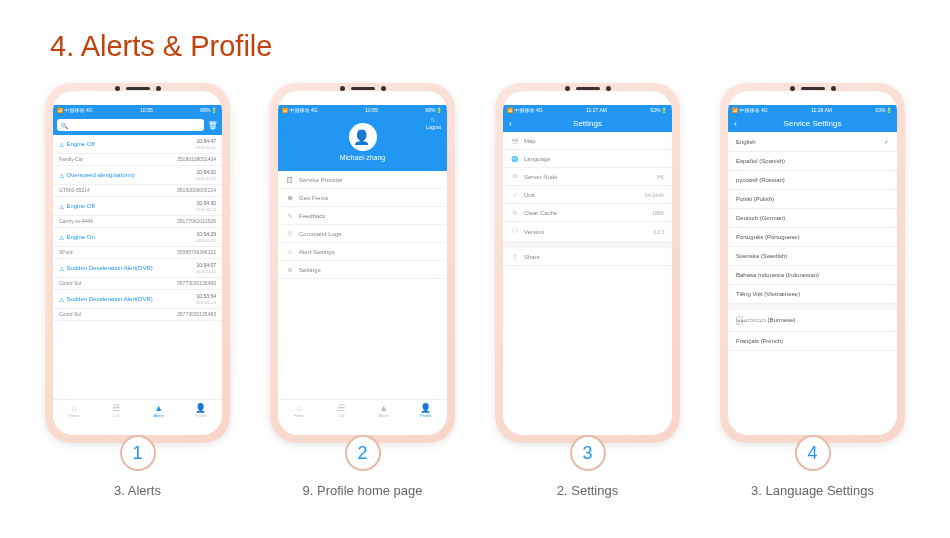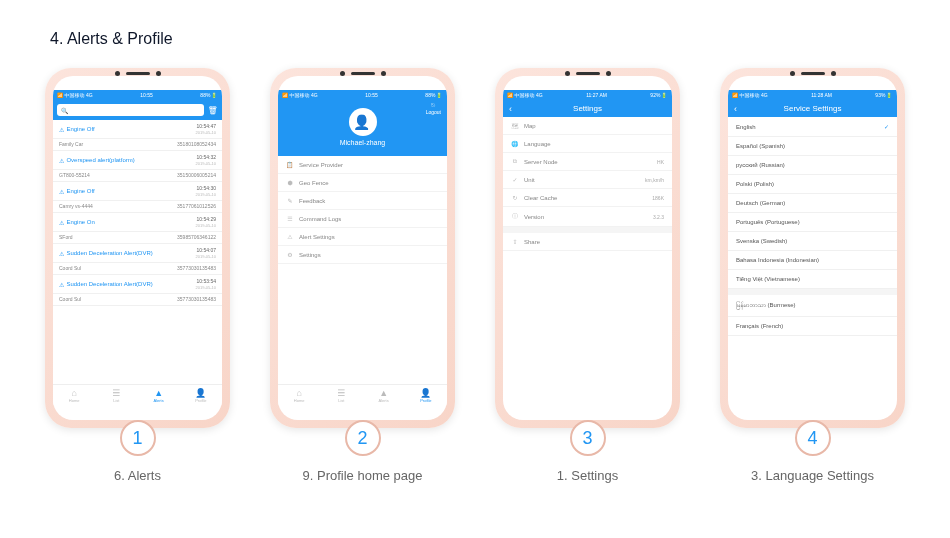--- a/index.html
+++ b/index.html
@@ -1,17 +1,17 @@
 <!DOCTYPE html>
 <html><head>
 <meta charset="utf-8">
 <style>
   * { box-sizing: border-box; margin: 0; padding: 0; }
   body { font-family: -apple-system, Helvetica, Arial, sans-serif; background: #fff; width: 950px; height: 538px; position: relative; }
-  .title { color: #0f172a; font-size: 16px; font-weight: 500; padding: 30px 0 0 50px; }
+  .title { color: #c2410c; font-size: 29px; font-weight: 500; padding: 30px 0 0 50px; }
   .phones { display: flex; justify-content: space-around; padding: 20px 30px 0; gap: 10px; }
   .phone-wrap { display: flex; flex-direction: column; align-items: center; }
   .phone { width: 185px; height: 360px; background: linear-gradient(135deg,#fce4dc,#f8d5c8); border-radius: 26px; padding: 8px; position: relative; box-shadow: 0 2px 8px rgba(0,0,0,0.1); }
   .phone-inner { width: 100%; height: 100%; background: #fff; border-radius: 20px; overflow: hidden; position: relative; }
   .notch { position: absolute; top: 3px; left: 50%; transform: translateX(-50%); display: flex; align-items: center; gap: 6px; }
   .speaker { width: 24px; height: 3px; background: #333; border-radius: 2px; }
   .cam { width: 5px; height: 5px; background: #333; border-radius: 50%; }
   .home-btn { position: absolute; bottom: -28px; left: 50%; transform: translateX(-50%); width: 36px; height: 36px; border: 2px solid #e8b8a8; border-radius: 50%; background: #fff; display: flex; align-items: center; justify-content: center; color: #2196f3; font-size: 18px; font-weight: 500; z-index: 10; }
   .screen { position: absolute; top: 14px; left: 0; right: 0; bottom: 14px; overflow: hidden; font-size: 6px; }
   .status-bar { height: 10px; background: #2196f3; color: #fff; display: flex; justify-content: space-between; align-items: center; padding: 0 4px; font-size: 5px; }
@@ -148,21 +148,21 @@
       </div>
               <div class="tab ">
         <span class="tab-icon">👤</span>
         <span>Profile</span>
       </div>
             </div>
         </div>
       </div>
       <div class="home-btn">1</div>
     </div>
-    <div class="caption">6. Alerts</div>
+    <div class="caption">3. Alerts</div>
   </div>
 
   <div class="phone-wrap">
     <div class="phone">
       <div class="notch">
           <div class="cam"></div>
           <div class="speaker"></div>
           <div class="cam"></div>
         </div>
       <div class="phone-inner">
@@ -281,21 +281,21 @@
               <div class="menu-row">
       <span class="menu-icon">⇪</span>
       <span>Share</span>
       <span class="menu-val"></span>
     </div>
             </div>
         </div>
       </div>
       <div class="home-btn">3</div>
     </div>
-    <div class="caption">1. Settings</div>
+    <div class="caption">2. Settings</div>
   </div>
 
   <div class="phone-wrap">
     <div class="phone">
       <div class="notch">
           <div class="cam"></div>
           <div class="speaker"></div>
           <div class="cam"></div>
         </div>
       <div class="phone-inner">

